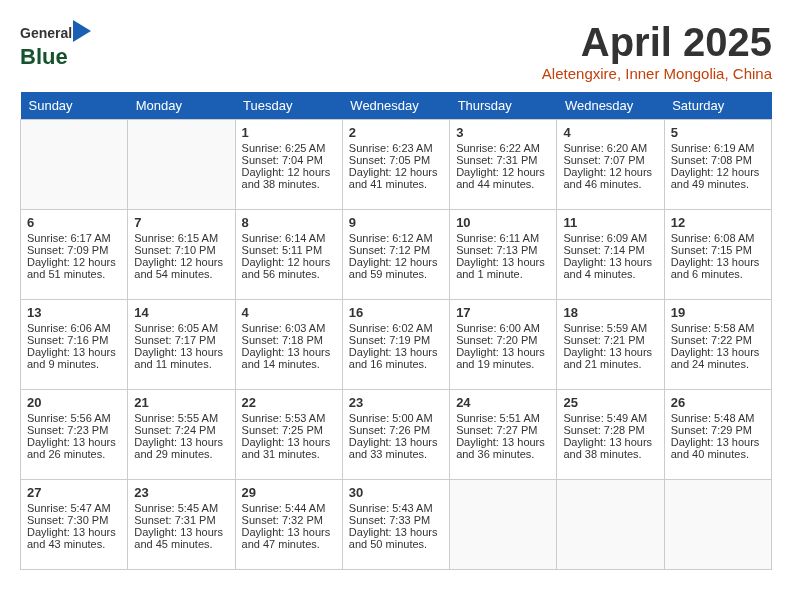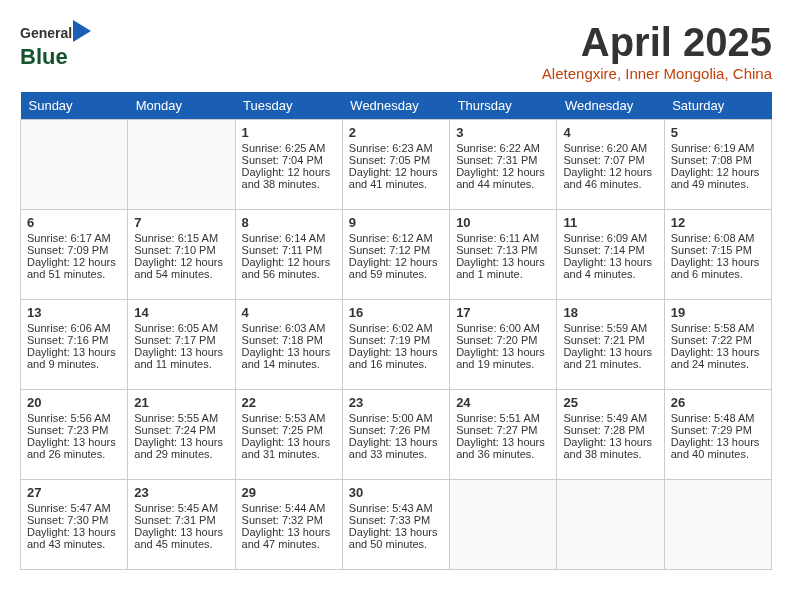--- a/index.html
+++ b/index.html
@@ -150,21 +150,21 @@
         <td>
           <span class="day-num">7</span>
           <div>Sunrise: 6:15 AM</div>
           <div>Sunset: 7:10 PM</div>
           <div>Daylight: 12 hours</div>
           <div>and 54 minutes.</div>
         </td>
         <td>
           <span class="day-num">8</span>
           <div>Sunrise: 6:14 AM</div>
-          <div>Sunset: 7:11 PM</div>
+          <div>Sunset: 5:11 PM</div>
           <div>Daylight: 12 hours</div>
           <div>and 56 minutes.</div>
         </td>
         <td>
           <span class="day-num">9</span>
           <div>Sunrise: 6:12 AM</div>
           <div>Sunset: 7:12 PM</div>
           <div>Daylight: 12 hours</div>
           <div>and 59 minutes.</div>
         </td>

